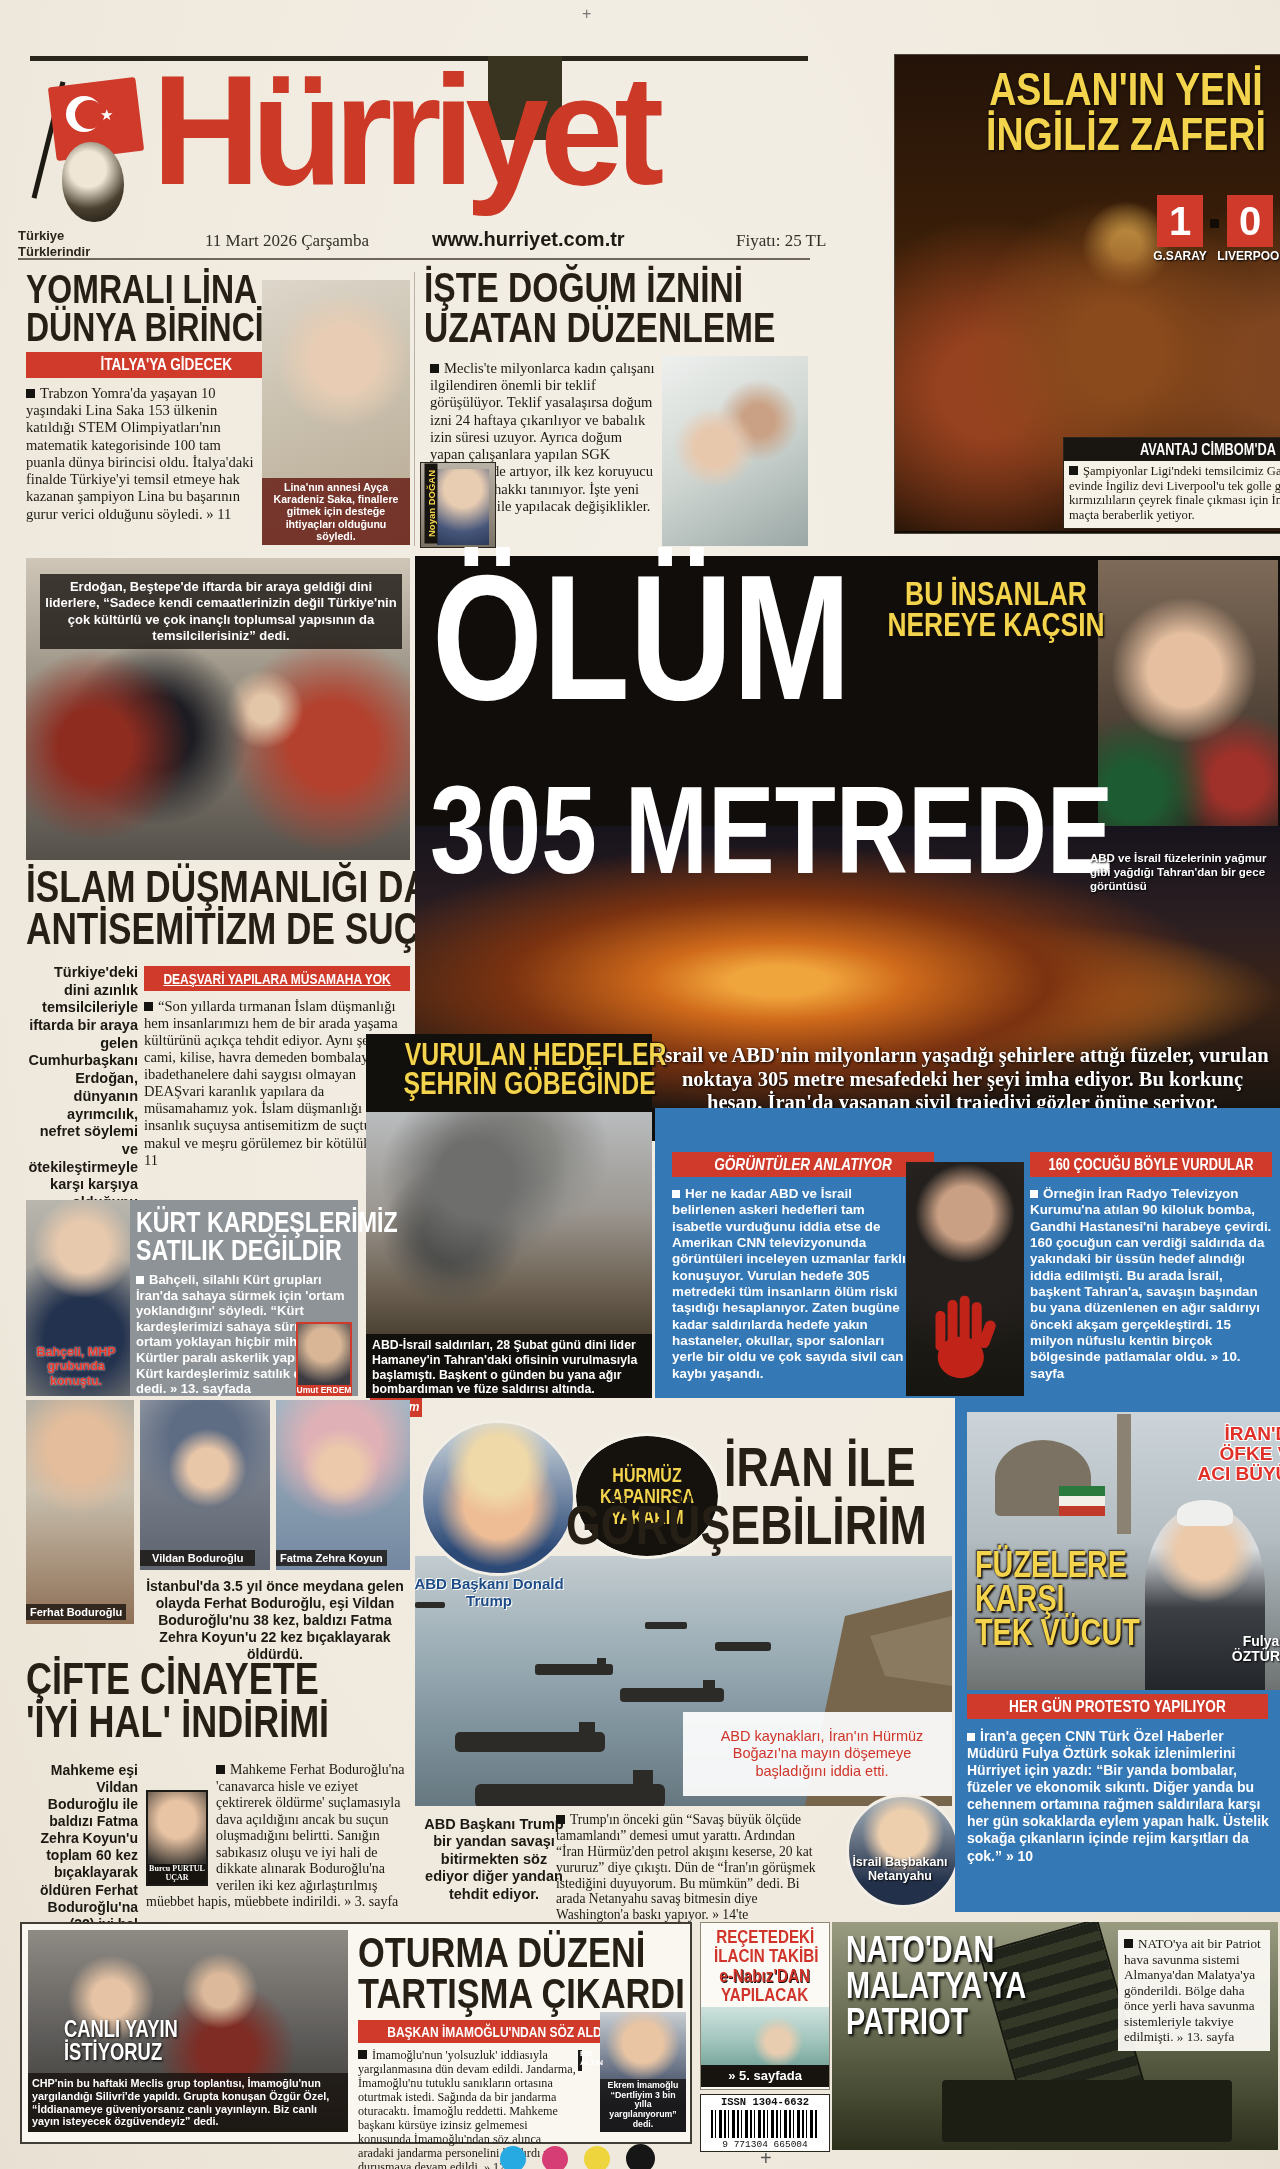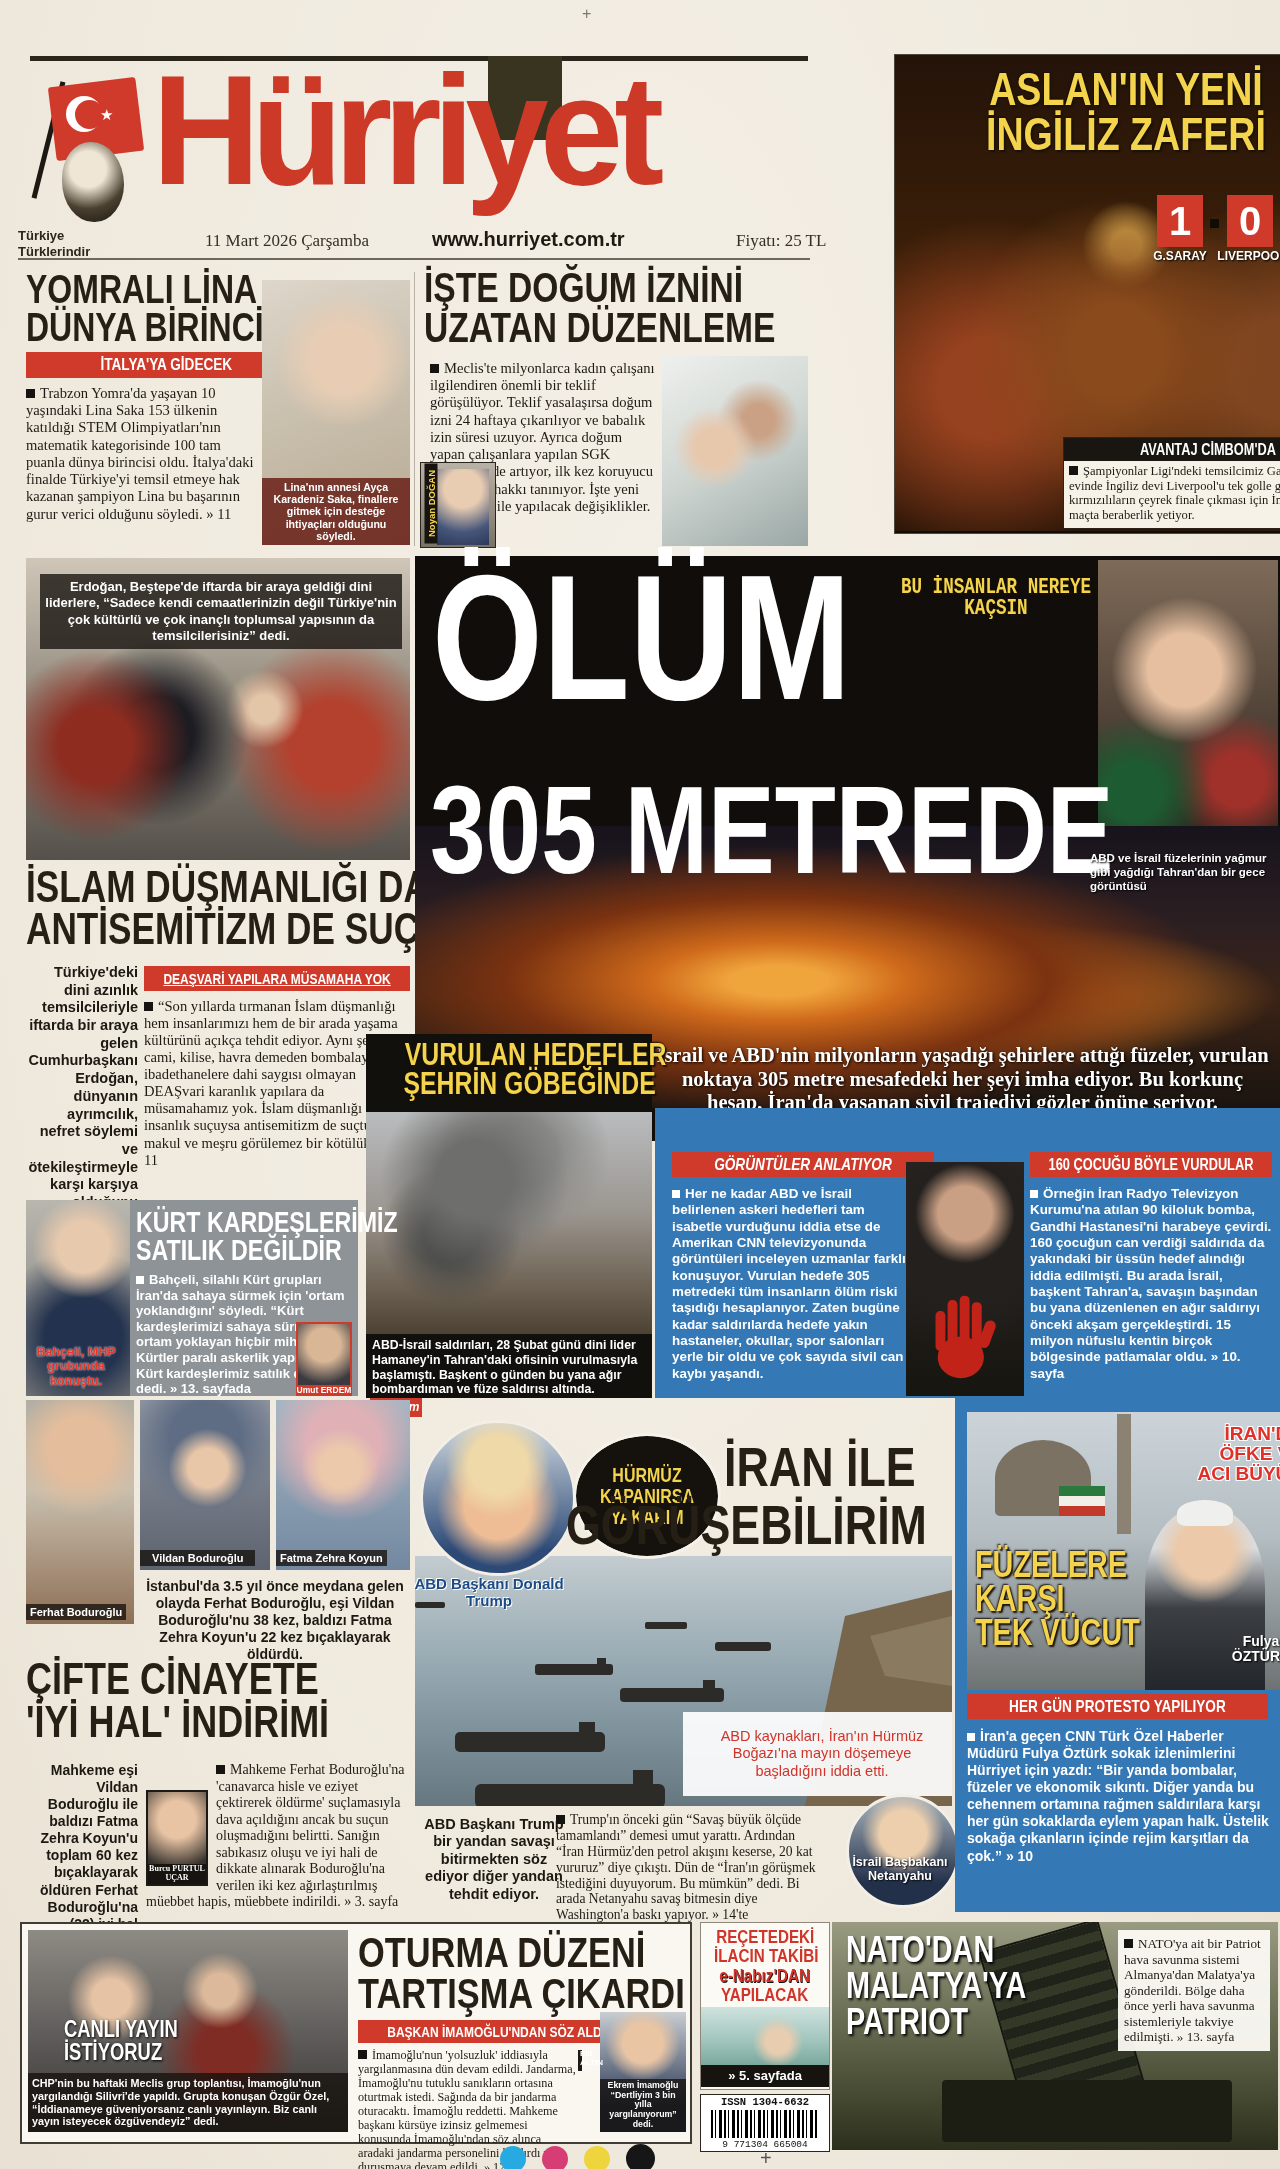--- a/index.html
+++ b/index.html
@@ -131,21 +131,21 @@
   <div class="abs serif" style="left:144px;top:998px;width:266px;font-size:14.6px;line-height:1.17;color:#1e1b15;">
     <span class="bq"></span><span>“Son yıllarda tırmanan İslam düşmanlığı hem insanlarımızı hem de bir arada yaşama kültürünü açıkça tehdit ediyor. Aynı şekilde cami, kilise, havra demeden bombalayan, ibadethanelere dahi saygısı olmayan DEAŞvari karanlık yapılara da müsamahamız yok. İslam düşmanlığı nasıl insanlık suçuysa antisemitizm de suçtur, makul ve meşru görülemez bir kötülüktür.” » 11</span>
   </div>
 
   <div class="abs" style="left:415px;top:556px;width:865px;height:585px;background:#100d0b;"></div>
   <div class="photo" style="left:1098px;top:560px;width:180px;height:290px;background:
       radial-gradient(circle at 48% 38%, #e5bfa0 0 18%, rgba(0,0,0,0) 36%),
       radial-gradient(circle at 20% 80%, #1d5c32 0 10%, rgba(0,0,0,0) 28%),
       radial-gradient(circle at 78% 76%, #a0312a 0 10%, rgba(0,0,0,0) 26%),
       linear-gradient(180deg,#7e6a58 0%,#4c3f34 60%,#241d18 100%);"></div>
-  <div class="abs ybig" style="left:836px;top:578px;width:262px;text-align:center;font-size:22px;font-family:Liberation Mono, monospace;">
+  <div class="abs ybig" style="left:836px;top:578px;width:262px;text-align:center;font-size:33px;">
     <span class="cxc" style="white-space:normal;width:320px;">BU İNSANLAR NEREYE KAÇSIN</span>
   </div>
   <div class="photo" style="left:415px;top:826px;width:865px;height:282px;background:
       radial-gradient(ellipse at 42% 55%, #f0a43c 0 7%, #cf6a1b 18%, #7a3210 38%, rgba(0,0,0,0) 62%),
       radial-gradient(ellipse at 70% 60%, #d97f24 0 5%, rgba(0,0,0,0) 30%),
       linear-gradient(180deg,#17131c 0%,#2c1f22 35%,#3a2316 60%,#1a1410 100%);"></div>
   <div class="abs" style="left:432px;top:556px;color:#fff;font-weight:900;font-size:178px;line-height:.92;text-align:right;">
     <span class="cx">ÖLÜM</span>
   </div>
   <div class="abs" style="left:430px;top:772px;color:#fff;font-weight:900;font-size:125px;line-height:.92;">

